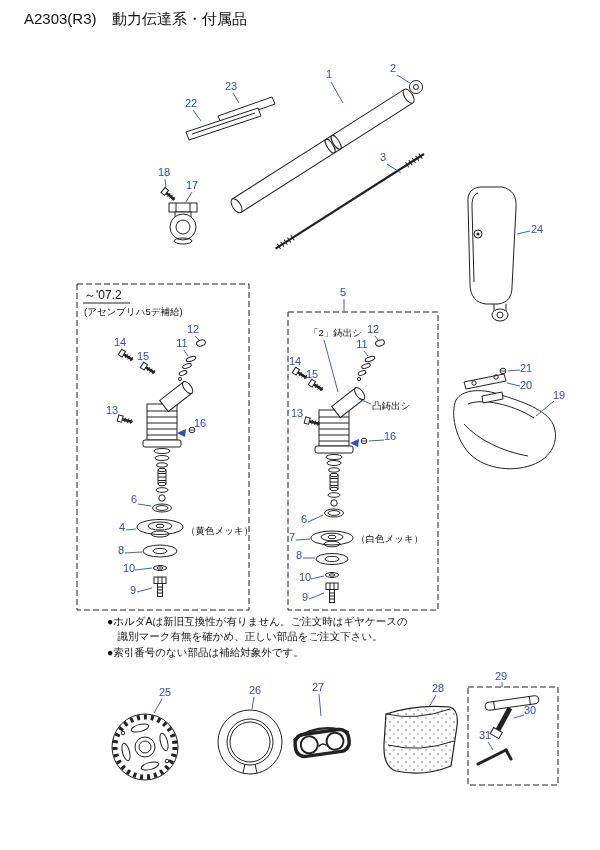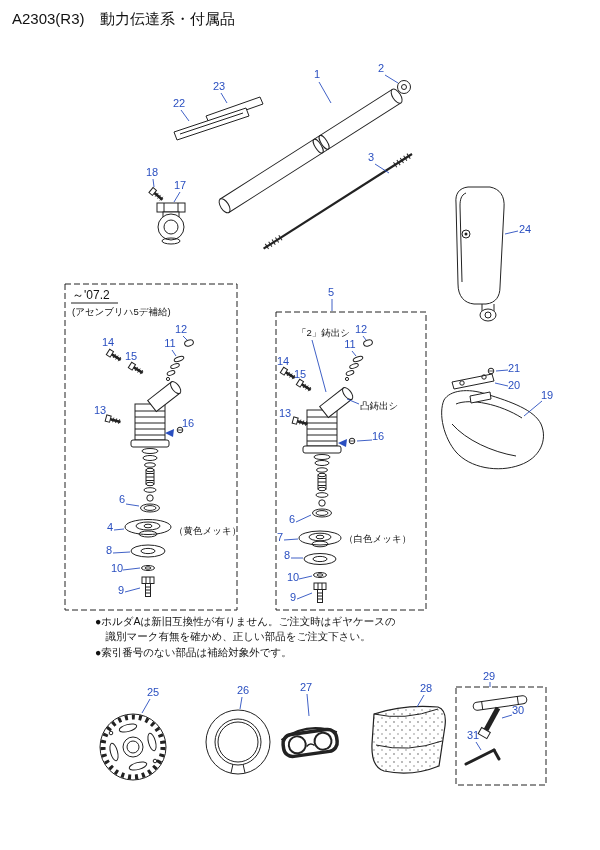--- a/index.html
+++ b/index.html
@@ -1,17 +1,17 @@
 <!DOCTYPE html>
 <html><head>
 <meta charset="utf-8">
 <style>
   html,body{margin:0;padding:0;background:#fff;}
   .canvas{position:relative;width:524px;height:850px;background:#fff;
-    font-family:"Liberation Sans","DejaVu Sans",sans-serif;}
+    font-family:"Liberation Sans","DejaVu Sans",sans-serif;padding-left:12px;}
   svg{display:block;}
   text{font-family:"Liberation Sans","DejaVu Sans",sans-serif;}
   .hdr{fill:#111;font-size:15px;}
   .callout{fill:#2a4fc0;font-size:11px;text-anchor:middle;}
   .jp{fill:#111;font-size:10px;}
   .jps{fill:#111;font-size:9.5px;}
   .note{fill:#111;font-size:10.5px;}
   .leader{stroke:#2a4fc0;stroke-width:0.9;fill:none;}
   .ln{stroke:#222;stroke-width:1;fill:none;}
   .pw{fill:#fff;stroke:#222;stroke-width:1;}

